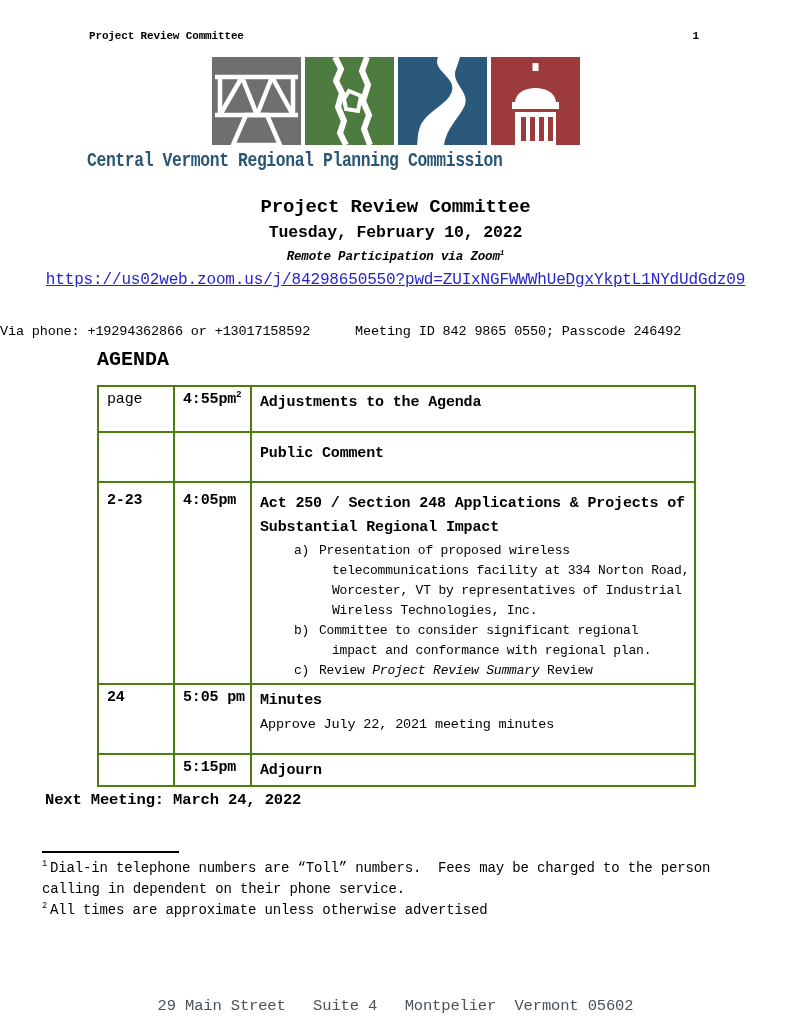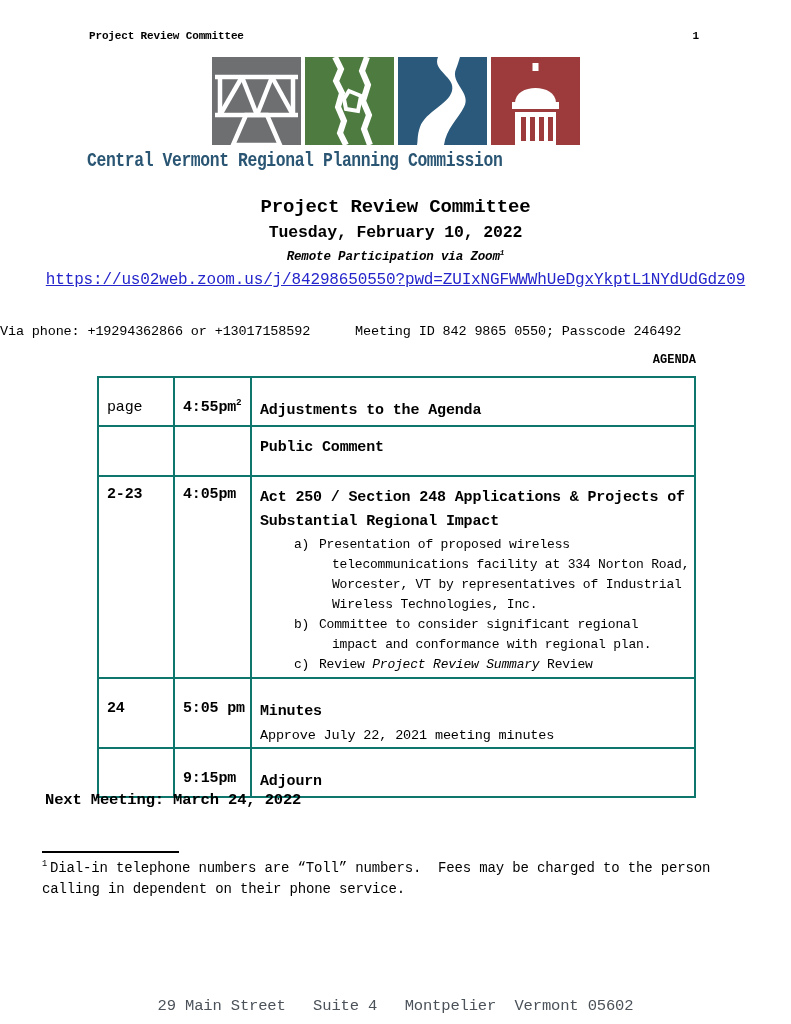--- a/index.html
+++ b/index.html
@@ -39,23 +39,23 @@
   
   a.link { color: #2525cc; text-decoration: underline; cursor: pointer; }
   .zoom-link-line { position: absolute; top: 271px; left: 0; right: 0; text-align: center; font-size: 16px; }
   .phone-line {
     position: absolute; top: 296px; left: 0; right: 0;
     display: flex; gap: 45px; font-size: 13.5px; margin-top: 28px;
   }
   .download-line { position: absolute; top: 317px; left: 0; right: 0; text-align: center; font-size: 13.5px; }
   
   .agenda { position: absolute; top: 350px; left: 97px; }
-  .agenda-heading { font-size: 12px; font-weight: bold; line-height: 20px; margin-bottom: 6px; letter-spacing: 0; text-align: right; }
+  .agenda-heading { font-size: 20px; font-weight: bold; line-height: 20px; margin-bottom: 15px; letter-spacing: 0; }
   table.agenda-table { border-collapse: collapse; table-layout: fixed; width: 597px; }
-  .agenda-table td { border: 2px solid #0f766e; vertical-align: top; padding: 21px 4px 2px 8px; }
+  .agenda-table td { border: 2px solid #4d7c0f; vertical-align: top; padding: 4px 4px 2px 8px; }
   .c-page { font-size: 15px; }
   .c-page.bold { font-weight: bold; }
   .c-time { font-size: 15px; font-weight: bold; }
   .c-title { font-size: 15px; font-weight: bold; line-height: 24px; }
   .pt8 { padding-top: 9px !important; }
   .agenda-list { margin: 1px 0 0 34px; font-weight: normal; }
   .list-item { display: flex; font-size: 13px; line-height: 20px; letter-spacing: -0.2px; }
   .li-label { flex: 0 0 25px; }
   .li-text { flex: 1; padding-left: 13px; text-indent: -13px; }
   .c-subtitle { font-size: 13.5px; font-weight: normal; line-height: 19px; margin-top: 2px; }
@@ -178,42 +178,43 @@
                 <span class="li-label">b)</span>
                 <span class="li-text">Committee to consider significant regional impact and conformance with regional plan.</span>
               </div>
               <div class="list-item">
                 <span class="li-label">c)</span>
                 <span class="li-text"><span>Review </span><i>Project Review Summary</i><span> Review</span></span>
               </div>
             </div>
           </td>
         </tr>
-        <tr style="height:55px;">
+        <tr style="height:70px;">
           <td class="c-page bold">24</td>
           <td class="c-time">5:05 pm</td>
           <td class="c-title">
             <div>Minutes</div>
             <div class="c-subtitle">Approve July 22, 2021 meeting minutes</div>
           </td>
         </tr>
         <tr style="height:24px;">
           <td class="c-page"></td>
-          <td class="c-time">9:15pm</td>
+          <td class="c-time">5:15pm</td>
           <td class="c-title">Adjourn</td>
         </tr>
       </tbody>
     </table>
   </div>
 
   <div class="next-meeting">Next Meeting: March 24, 2022</div>
 
   <div class="footnotes">
     <div class="fn-rule"></div>
     <div class="fn"><sup>1</sup><span>Dial-in telephone numbers are “Toll” numbers.  Fees may be charged to the person calling in dependent on their phone service.</span></div>
+    <div class="fn"><sup>2</sup><span>All times are approximate unless otherwise advertised</span></div>
   </div>
 
   <div class="page-footer">
     <div>29 Main Street   Suite 4   Montpelier  Vermont 05602</div>
     
   </div>
 
 </div>
 
 </body></html>

